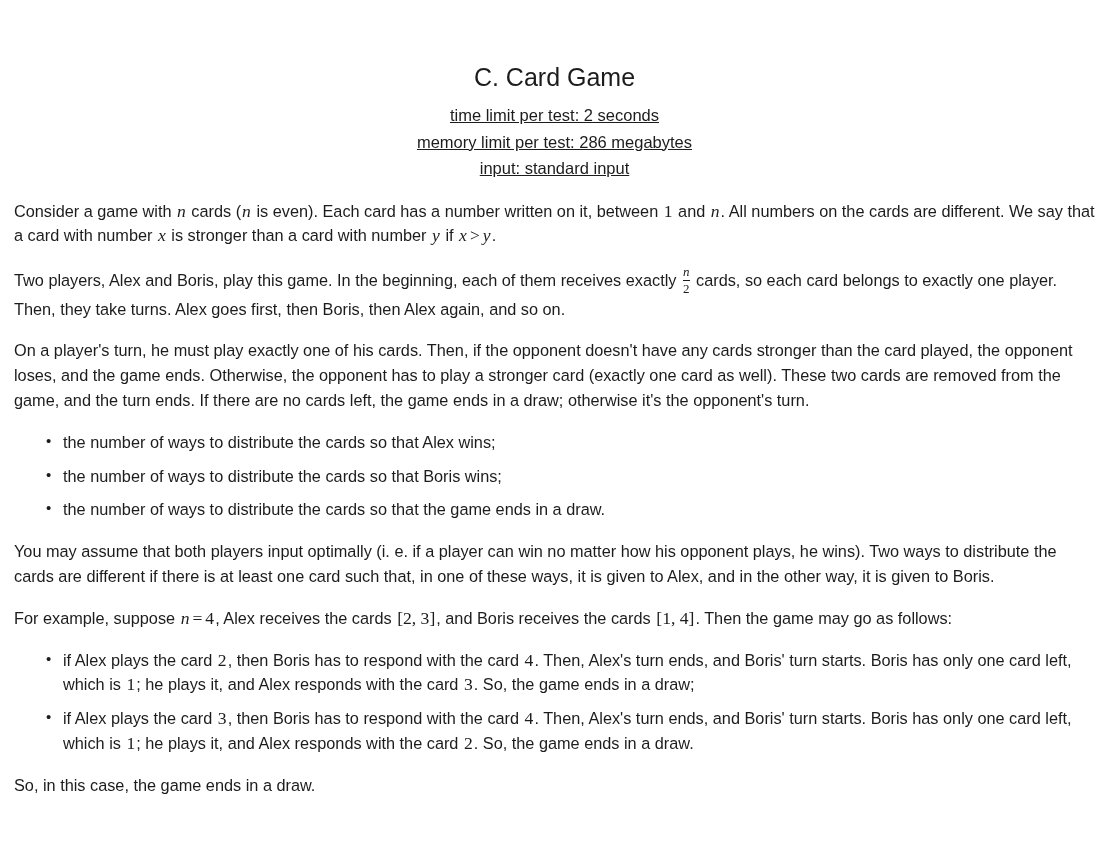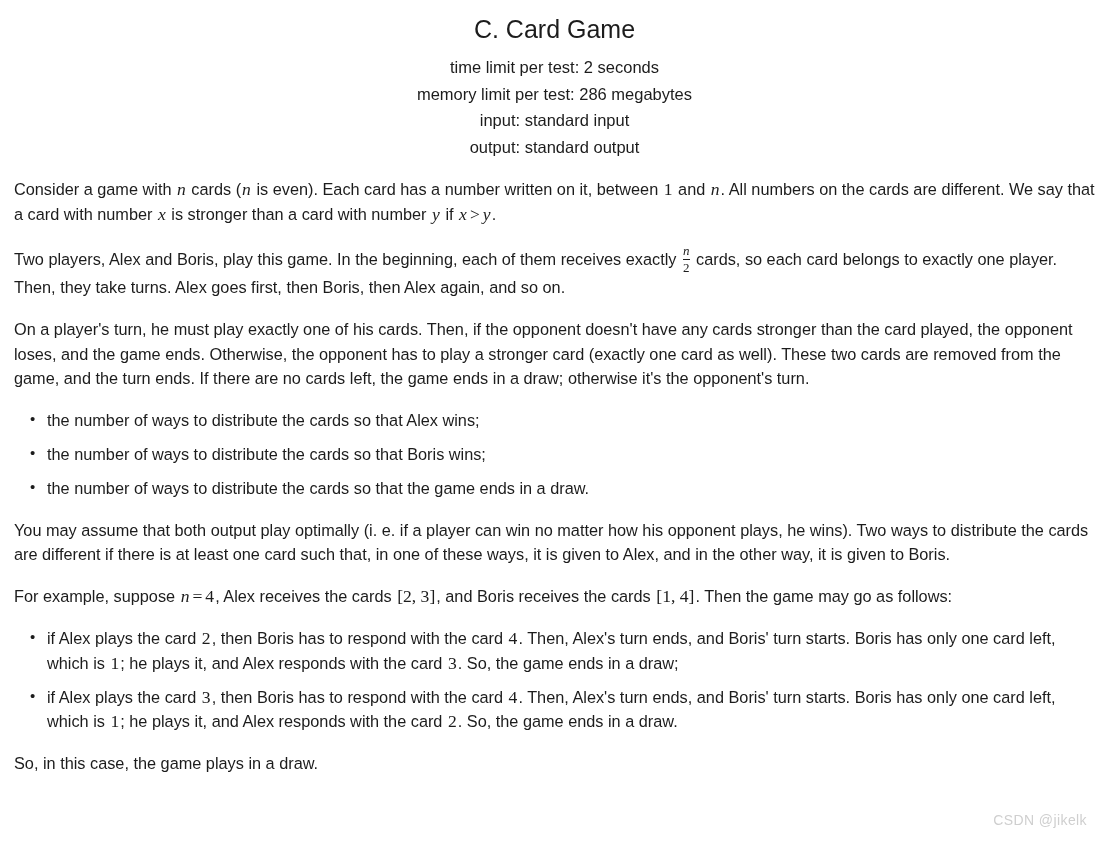--- a/index.html
+++ b/index.html
@@ -21,32 +21,34 @@
     width: 1109px;
     height: 846px;
     box-sizing: border-box;
     padding: 0 14px;
   }
 
   
   .problem-header {
     text-align: center;
     padding-top: 12px;
+    margin-top: 48px;
   }
   .problem-title {
     font-size: 25px;
     line-height: 34px;
     font-weight: 400;
     margin: 0 0 8px 0;
     color: #1c1c1c;
   }
   .limits-line {
     font-size: 16.5px;
     line-height: 26.5px;
     color: #1c1c1c;
+    text-decoration: underline;
   }
 
   
   .legend {
     margin-top: 17px;
     font-size: 16.3px;
     line-height: 24.8px;
     text-align: left;
   }
   .legend p {
@@ -55,21 +57,21 @@
   .legend p:last-child {
     margin-bottom: 0;
   }
   .legend ul {
     margin: 0 0 17px 0;
     padding-left: 33px;
     list-style: none;
   }
   .legend ul li {
     position: relative;
-    margin: 0 0 9px 0;
+    margin: 0 0 9px 16px;
   }
   .legend ul li:last-child {
     margin-bottom: 0;
   }
   .legend ul li::before {
     content: "\2022";
     position: absolute;
     left: -17px;
     top: -1px;
     font-size: 15px;
@@ -141,46 +143,45 @@
 </head>
 <body>
 
 <div class="page">
 
   <div class="problem-header">
     <h1 class="problem-title">C. Card Game</h1>
     <div class="limits-line">time limit per test: 2 seconds</div>
     <div class="limits-line">memory limit per test: 286 megabytes</div>
     <div class="limits-line">input: standard input</div>
-    <div class="limits-line">output: standard output</div>
   </div>
 
   <div class="legend">
 
     <p><span>Consider a game with </span><span class="math">n</span><span> cards (</span><span class="math">n</span><span> is even). Each card has a number written on it, between </span><span class="math num">1</span><span> and </span><span class="math">n</span><span>. All numbers on the cards are different. We say that a card with number </span><span class="math">x</span><span> is stronger than a card with number </span><span class="math">y</span><span> if </span><span class="math"><span class="mi">x</span><span class="op">&gt;</span><span class="mi">y</span></span><span>.</span></p>
 
     <p><span>Two players, Alex and Boris, play this game. In the beginning, each of them receives exactly </span><span class="frac"><span class="fnum">n</span><span class="fbar"></span><span class="fden">2</span></span><span> cards, so each card belongs to exactly one player. Then, they take turns. Alex goes first, then Boris, then Alex again, and so on.</span></p>
 
     <p><span>On a player's turn, he must play </span><b>exactly one</b><span> of his cards. Then, if the opponent doesn't have any cards </span><b>stronger</b><span> than the card played, the opponent loses, and the game ends. Otherwise, the opponent has to play a stronger card (exactly one card as well). These two cards are removed from the game, and the turn ends. If there are no cards left, the game ends in a draw; otherwise it's the opponent's turn.</span></p>
 
 
     <ul>
       <li>the number of ways to distribute the cards so that Alex wins;</li>
       <li>the number of ways to distribute the cards so that Boris wins;</li>
       <li>the number of ways to distribute the cards so that the game ends in a draw.</li>
     </ul>
 
-    <p>You may assume that both output play optimally (i. e. if a player can win no matter how his opponent plays, he wins). Two ways to distribute the cards are different if there is at least one card such that, in one of these ways, it is given to Alex, and in the other way, it is given to Boris.</p>
+    <p>You may assume that both players input optimally (i. e. if a player can win no matter how his opponent plays, he wins). Two ways to distribute the cards are different if there is at least one card such that, in one of these ways, it is given to Alex, and in the other way, it is given to Boris.</p>
 
     <p><span>For example, suppose </span><span class="math"><span class="mi">n</span><span class="op">=</span><span class="mn">4</span></span><span>, Alex receives the cards </span><span class="math"><span class="brk">[</span><span class="mn">2, 3</span><span class="brk">]</span></span><span>, and Boris receives the cards </span><span class="math"><span class="brk">[</span><span class="mn">1, 4</span><span class="brk">]</span></span><span>. Then the game may go as follows:</span></p>
 
     <ul>
       <li><span>if Alex plays the card </span><span class="math num">2</span><span>, then Boris has to respond with the card </span><span class="math num">4</span><span>. Then, Alex's turn ends, and Boris' turn starts. Boris has only one card left, which is </span><span class="math num">1</span><span>; he plays it, and Alex responds with the card </span><span class="math num">3</span><span>. So, the game ends in a draw;</span></li>
       <li><span>if Alex plays the card </span><span class="math num">3</span><span>, then Boris has to respond with the card </span><span class="math num">4</span><span>. Then, Alex's turn ends, and Boris' turn starts. Boris has only one card left, which is </span><span class="math num">1</span><span>; he plays it, and Alex responds with the card </span><span class="math num">2</span><span>. So, the game ends in a draw.</span></li>
     </ul>
 
-    <p>So, in this case, the game plays in a draw.</p>
+    <p>So, in this case, the game ends in a draw.</p>
 
   </div>
 
   <div class="watermark">CSDN @jikelk</div>
 
 </div>
 
 </body></html>

